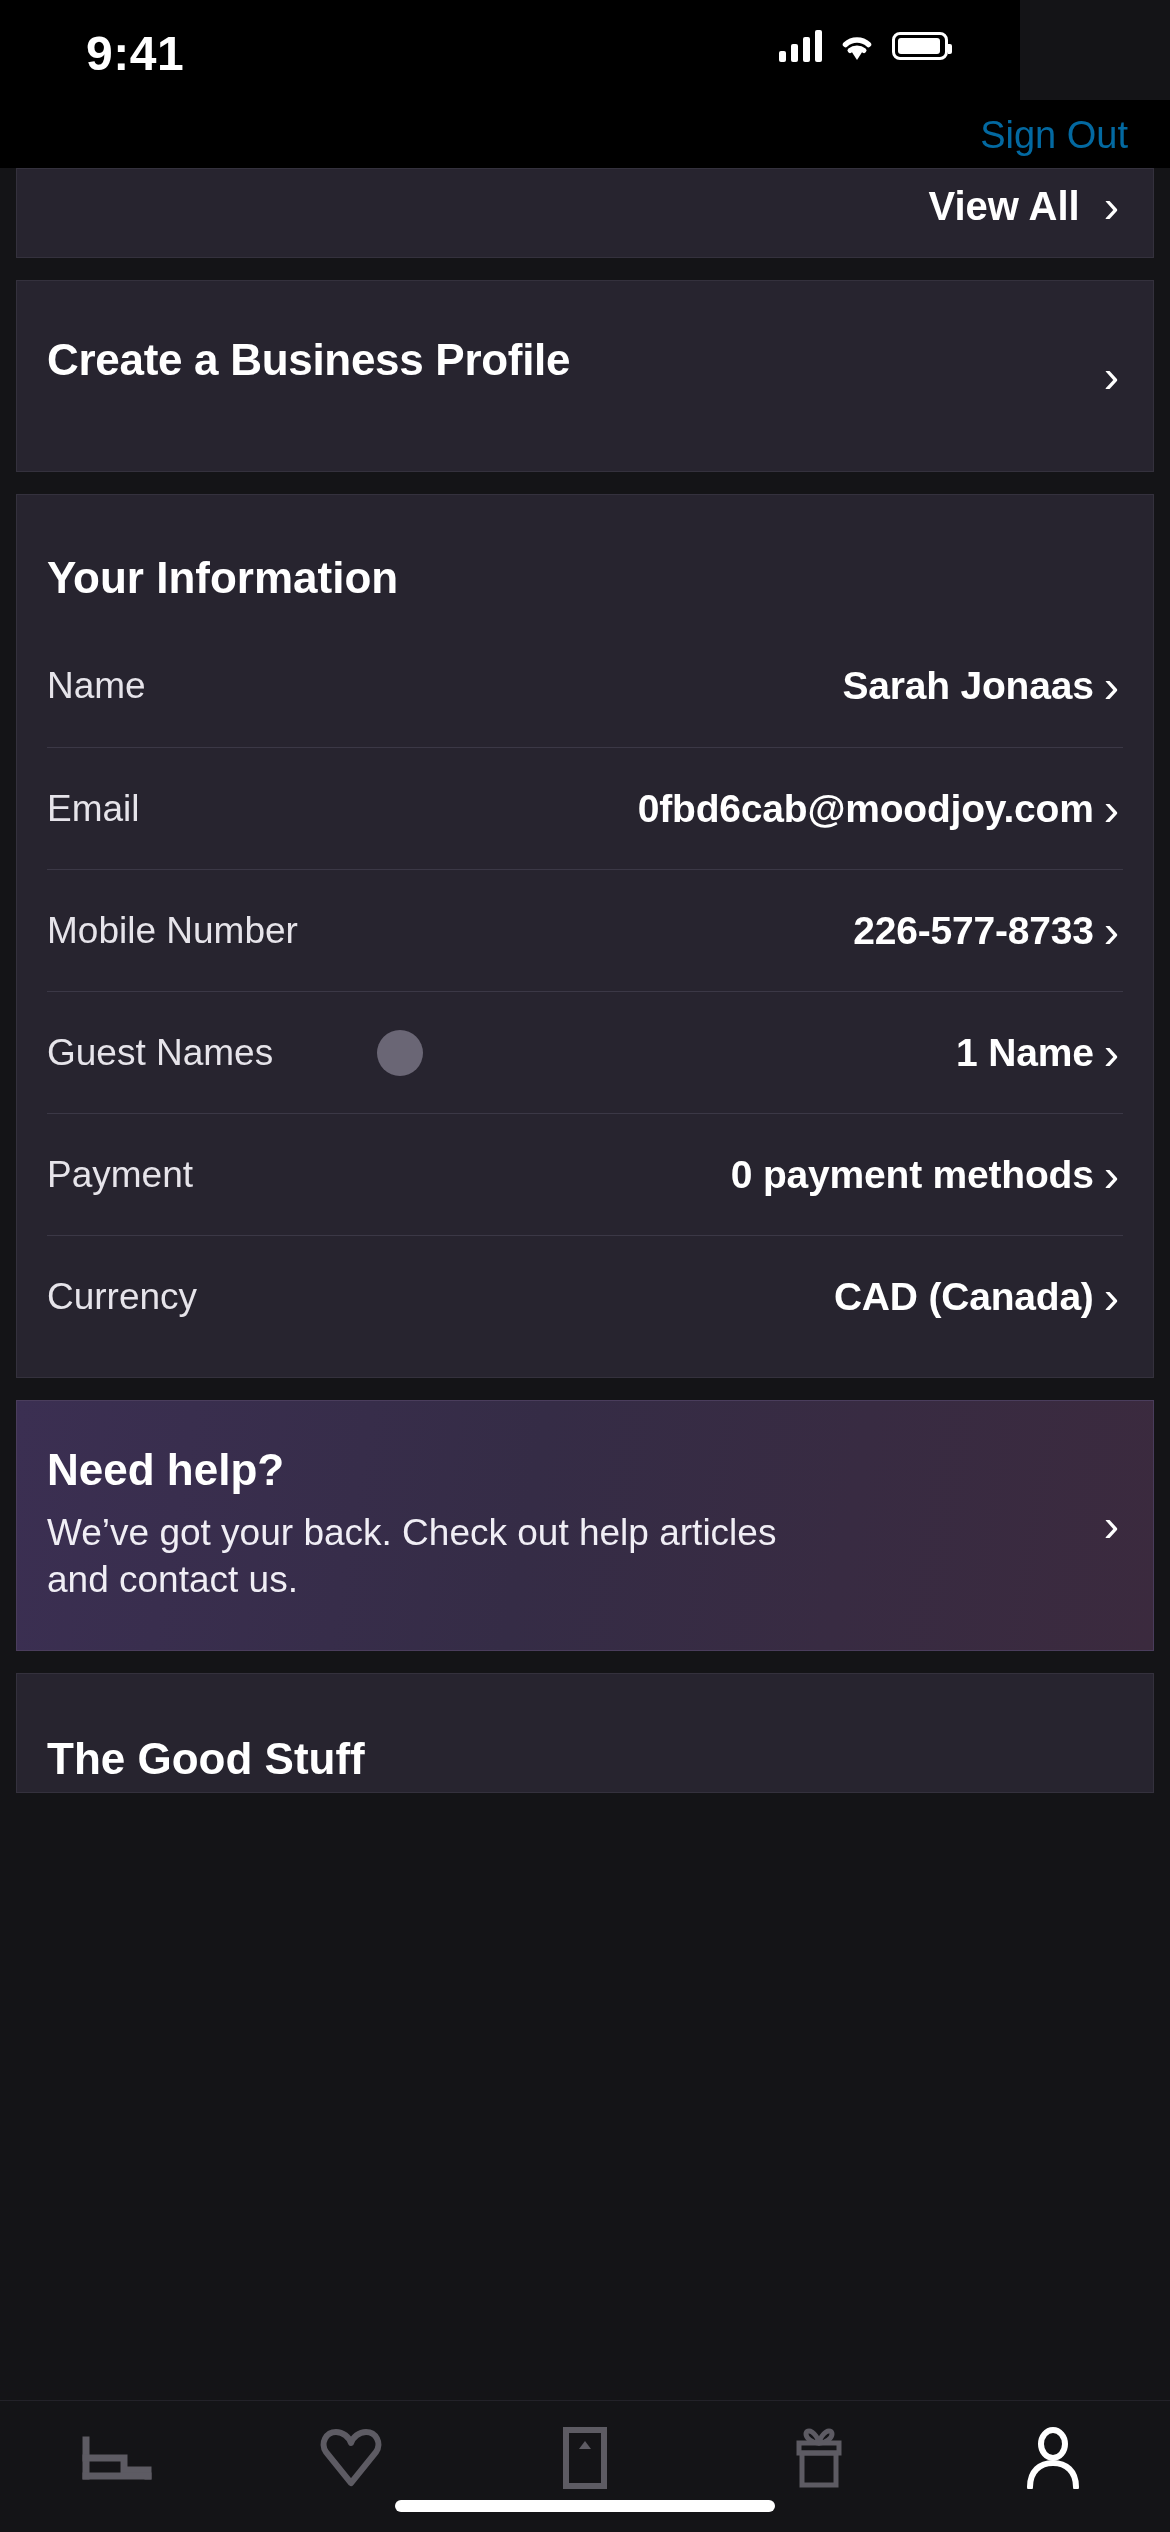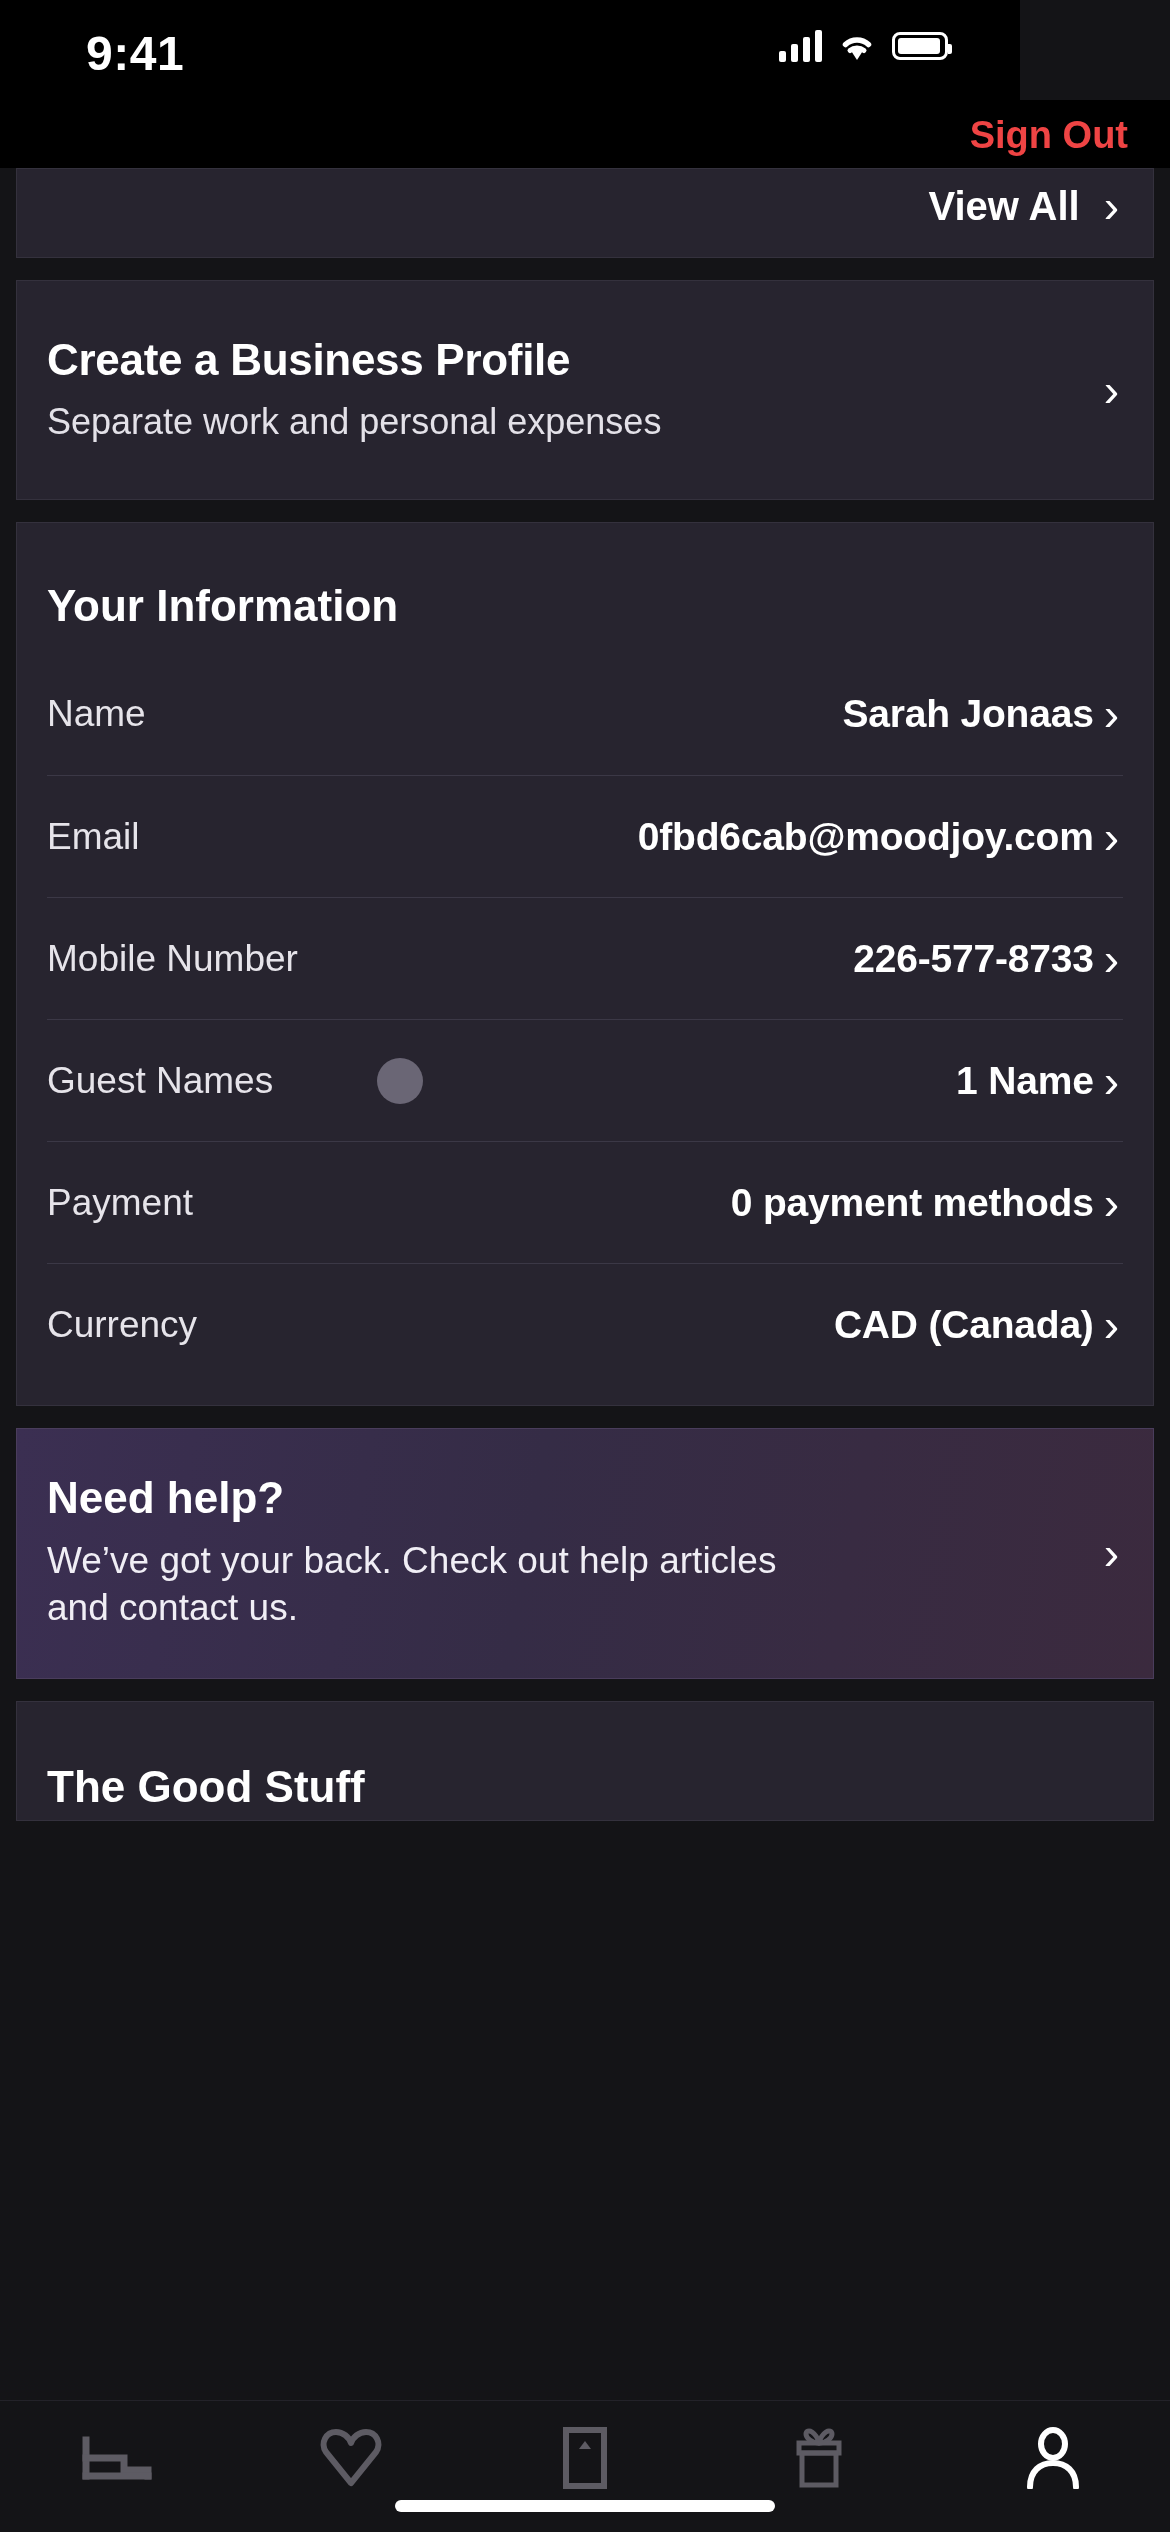--- a/index.html
+++ b/index.html
@@ -46,21 +46,21 @@
   .navbar {
     position:absolute; top:100px; left:0; width:1170px; height:68px;
     background:#000; z-index:29;
   }
   .nav-title {
     position:absolute; left:0; right:0; top:8px; text-align:center;
     font-size:44px; font-weight:600; color:#fff;
   }
   .nav-action {
     position:absolute; right:42px; top:14px;
-    font-size:38px; color:#ef4444; font-weight:700;
+    font-size:38px; color:#0369a1; font-weight:400;
   }
 
   
   .content {
     position:absolute; top:168px; left:0; width:1170px; height:2232px;
     background:#141417;
   }
 
   .card {
     background:#27242f;
@@ -183,21 +183,20 @@
 
     <div class="card card-clipped flush-top">
       <div class="viewall">
         <span class="label">View All</span>
         <span class="chev">›</span>
       </div>
     </div>
 
     <div class="card biz">
       <div class="biz-title">Create a Business Profile</div>
-      <div class="biz-sub">Separate work and personal expenses</div>
       <span class="chev biz-chev">›</span>
     </div>
 
     <div class="card info">
       <div class="info-title">Your Information</div>
       <div class="rows rows-pad">
 
         <div class="row">
           <span class="rl">Name</span>
           <span class="rr">

